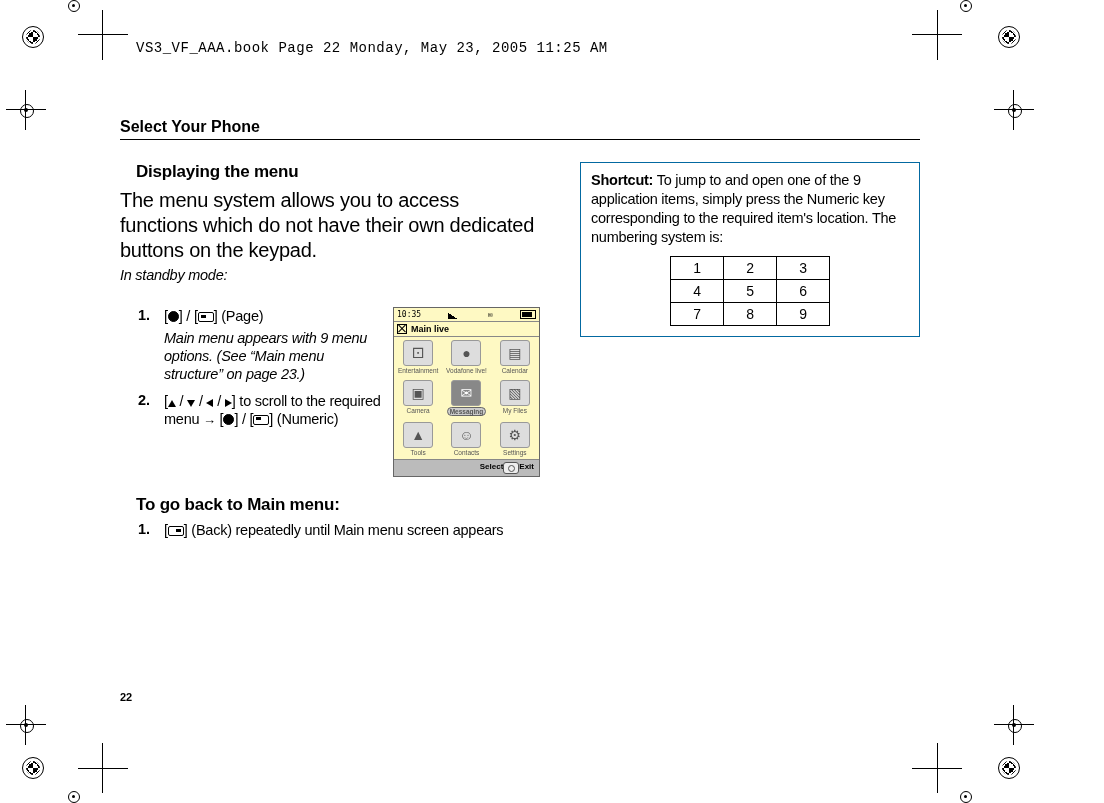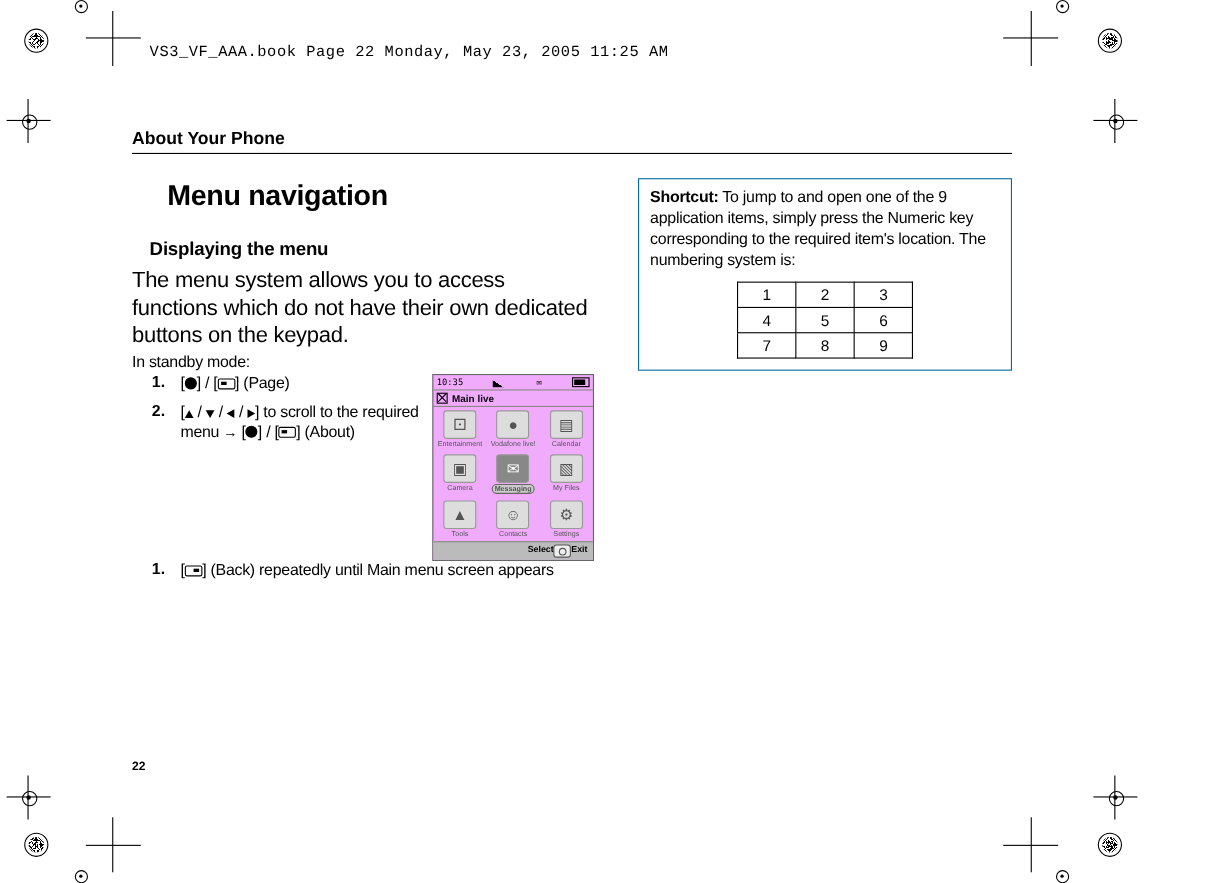--- a/index.html
+++ b/index.html
@@ -57,21 +57,21 @@
 
 .section-hdr{font-weight:bold;font-size:16px;border-bottom:1px solid #000;padding-bottom:3px;margin-bottom:22px}
 
 .cols{display:flex;gap:40px}
 .col-l{width:420px}
 .col-r{flex:1}
 
 h1.menu{font-family:Arial,sans-serif;font-size:26px;font-weight:bold;margin:0 0 24px 32px;letter-spacing:-0.3px}
 h2.sub{font-size:17px;font-weight:bold;margin:0 0 6px 16px;letter-spacing:-0.2px}
 p.body{font-size:20px;margin:0 0 4px 0;line-height:1.25;letter-spacing:-0.25px}
-p.italic{font-size:14.5px;margin:3px 0 2px 0;letter-spacing:-0.25px}
+p.italic{font-style:italic;font-size:14.5px;margin:3px 0 24px 0;letter-spacing:-0.25px}
 
 .steps{margin-left:18px}
 .step{display:flex;margin-bottom:8px}
 .step-num{font-weight:bold;min-width:26px;font-size:14.5px}
 .step-body{font-size:14.5px;line-height:1.25;letter-spacing:-0.25px}
 .step-body .desc{font-style:italic;display:block;margin-top:4px}
 
 .step-wrap{display:flex}
 .step-text-col{flex:1;padding-right:8px}
 .ico-circle{width:9px;height:9px;border:1.3px solid #000;border-radius:50%;background:#000;display:inline-block;vertical-align:-1px}
@@ -79,21 +79,21 @@
 .ico-soft::after{content:"";position:absolute;left:2px;top:1.5px;width:5px;height:3px;background:#000}
 .ico-soft.right::after{left:auto;right:2px}
 .tri{display:inline-block;width:0;height:0;vertical-align:-1px}
 .tri-u{border-left:4.5px solid transparent;border-right:4.5px solid transparent;border-bottom:7px solid #000}
 .tri-d{border-left:4.5px solid transparent;border-right:4.5px solid transparent;border-top:7px solid #000}
 .tri-l{border-top:4.5px solid transparent;border-bottom:4.5px solid transparent;border-right:7px solid #000}
 .tri-r{border-top:4.5px solid transparent;border-bottom:4.5px solid transparent;border-left:7px solid #000}
 .arrow-r{display:inline-block;font-size:13px;vertical-align:0}
 
 
-.phone{width:145px;border:1px solid #666;background:#f0abfc;font-size:8px}
+.phone{width:145px;border:1px solid #666;background:#fef9c3;font-size:8px}
 .ph-status{display:flex;justify-content:space-between;align-items:center;padding:2px 3px;border-bottom:1px solid #888;font-family:monospace}
 .ph-status .sig{width:12px;height:8px;background:linear-gradient(to top right,#000 40%,transparent 40%)}
 .ph-status .bat{width:14px;height:7px;border:1px solid #000;position:relative}
 .ph-status .bat::after{content:"";position:absolute;left:1px;top:1px;right:3px;bottom:1px;background:#000}
 .ph-title{display:flex;align-items:center;gap:4px;padding:2px 3px;border-bottom:1px solid #888;font-weight:bold;font-size:9px}
 .ph-title .x{width:8px;height:8px;border:1px solid #000;position:relative}
 .ph-title .x::before,.ph-title .x::after{content:"";position:absolute;left:-1px;top:3px;width:10px;height:1px;background:#000}
 .ph-title .x::before{transform:rotate(45deg)}.ph-title .x::after{transform:rotate(-45deg)}
 .ph-grid{display:grid;grid-template-columns:1fr 1fr 1fr;text-align:center}
 .ph-cell{padding:3px 1px;font-size:6.5px;color:#555}
@@ -152,49 +152,49 @@
   <div class="crop crop-bl">
       <div class="cdot"></div>
     </div>
   <div class="crop crop-br">
       <div class="cdot"></div>
     </div>
 
   <div class="file-header">VS3_VF_AAA.book  Page 22  Monday, May 23, 2005  11:25 AM</div>
 
   <div class="content">
-    <div class="section-hdr">About Your Phone</div>
+    <div class="section-hdr">Select Your Phone</div>
 
     <div class="cols">
 
       <div class="col-l">
-        <h1 class="menu">Menu navigation</h1>
         <h2 class="sub">Displaying the menu</h2>
         <p class="body">The menu system allows you to access functions which do not have their own dedicated buttons on the keypad.</p>
         <p class="italic">In standby mode:</p>
 
         <div class="step-wrap">
           <div class="step-text-col">
             <div class="steps">
               <div class="step">
                 <div class="step-num">1.</div>
                 <div class="step-body">
                   [<span class="ico-circle"></span>] /
                   [<span class="ico-soft"></span>]<span> (Page)</span>
+                  <span class="desc">Main menu appears with 9 menu options. (See “Main menu structure” on page 23.)</span>
                 </div>
               </div>
               <div class="step">
                 <div class="step-num">2.</div>
                 <div class="step-body">
                   [<span class="tri tri-u"></span> /
                   <span class="tri tri-d"></span> /
                   <span class="tri tri-l"></span> /
                   <span class="tri tri-r"></span>]<span> to scroll to the required menu </span><span class="arrow-r">→</span>
                   [<span class="ico-circle"></span>] /
-                  [<span class="ico-soft"></span>]<span> (About)</span>
+                  [<span class="ico-soft"></span>]<span> (Numeric)</span>
                 </div>
               </div>
             </div>
           </div>
 
           <div class="phone">
             <div class="ph-status">
               <span>10:35</span>
               <span class="sig"></span>
               <span>✉</span>
@@ -240,20 +240,21 @@
                 </div>
               </div>
             <div class="ph-soft">
               <span>Select</span>
               <span class="mid"></span>
               <span>Exit</span>
             </div>
           </div>
         </div>
 
+        <h2 class="sub" style="margin-top:18px">To go back to Main menu:</h2>
         <div class="steps">
           <div class="step">
             <div class="step-num">1.</div>
             <div class="step-body">
               [<span class="ico-soft right"></span>]<span> (Back) repeatedly until Main menu screen appears</span>
             </div>
           </div>
         </div>
       </div>
 

